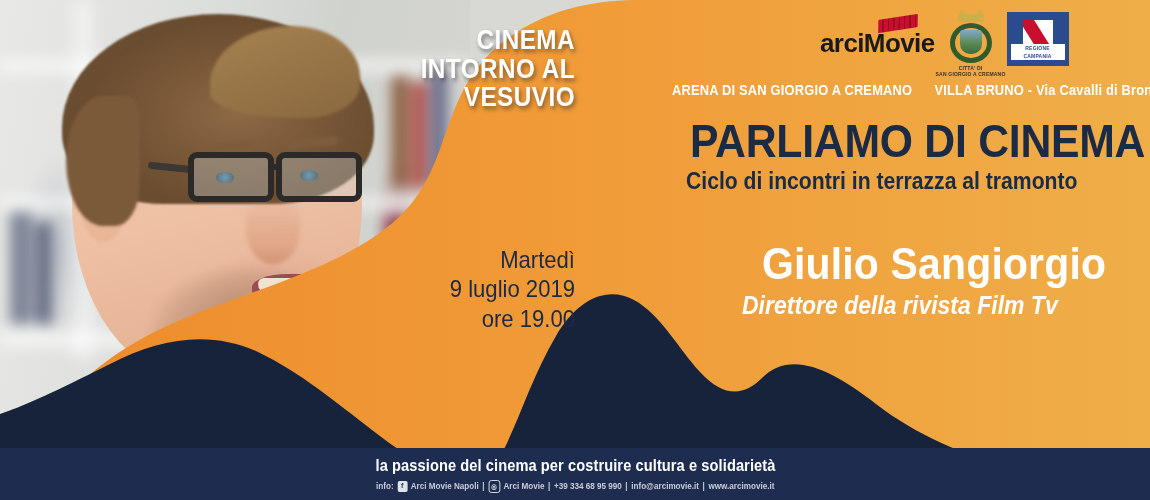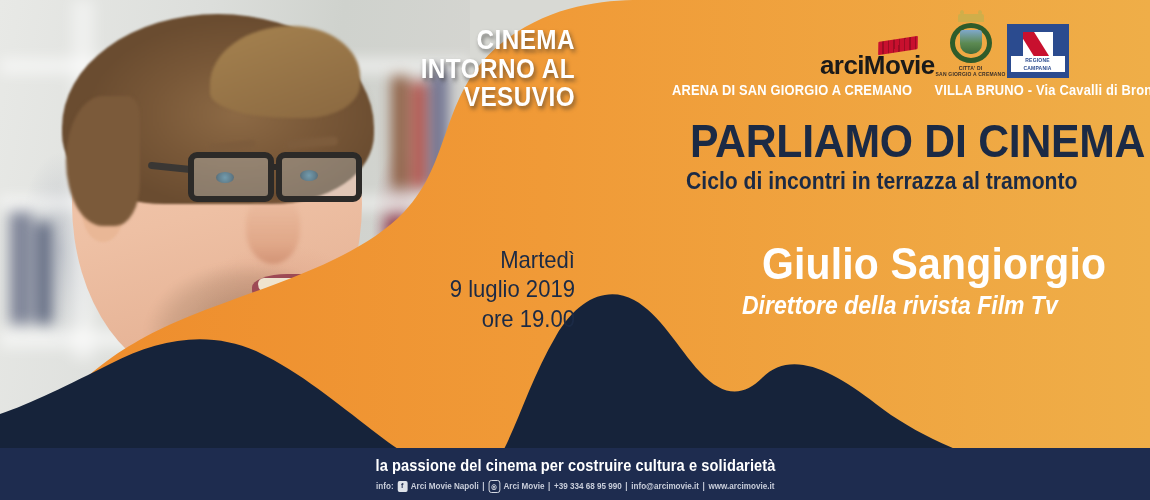--- a/index.html
+++ b/index.html
@@ -286,21 +286,21 @@
     line-height: 1.22;
     transform: scaleX(.92);
     transform-origin: right center;
   }
 
   .logos {
     position: absolute;
     left: 820px; top: 8px;
     z-index: 6;
     display: flex;
-    align-items: flex-end;
+    align-items: flex-start;
     gap: 8px;
   }
   .arcimovie {
     position: relative;
     margin-top: 22px;
   }
   .arci-text {
     font-size: 26px;
     font-weight: bold;
     color: #1a1a1a;

